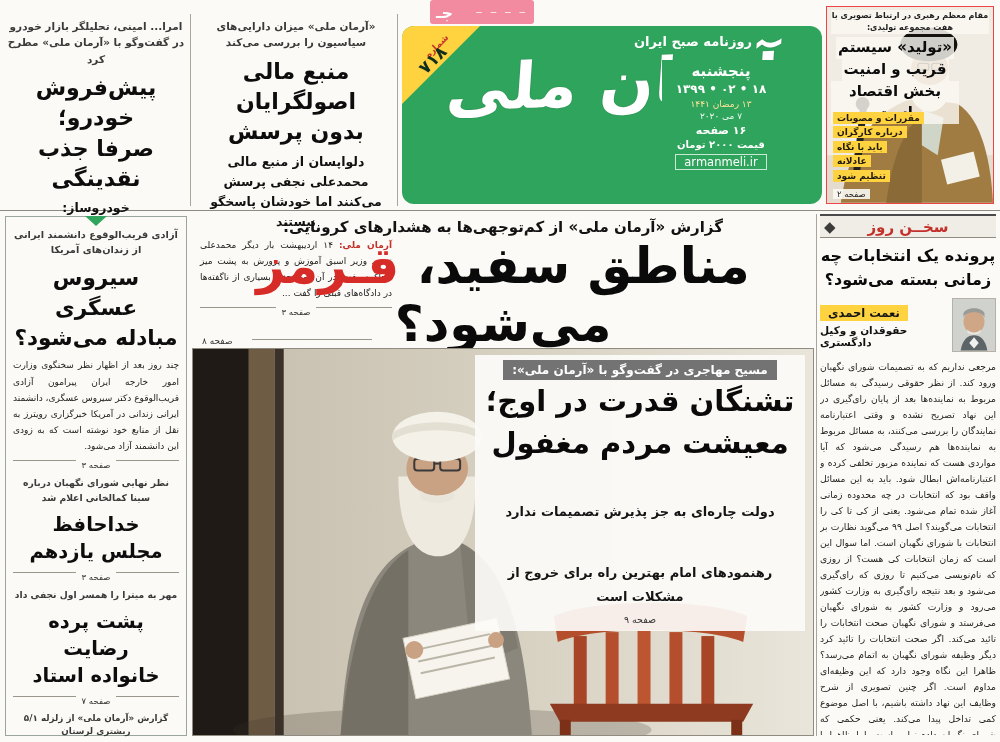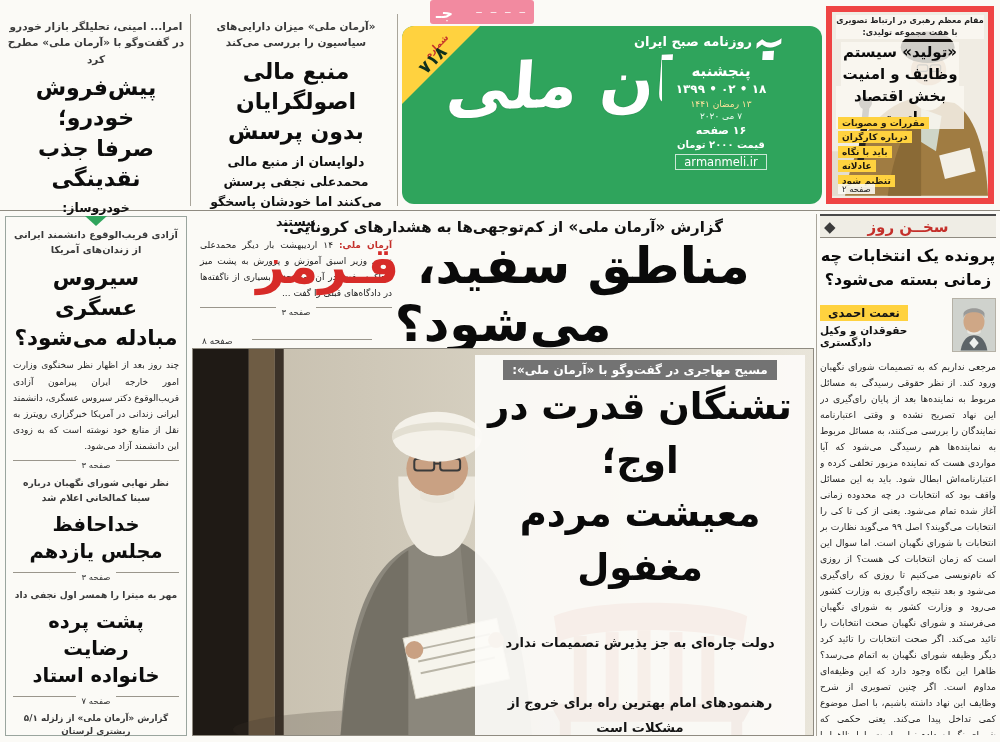--- a/index.html
+++ b/index.html
@@ -52,21 +52,21 @@
                  border:1px solid rgba(255,255,255,.75); display:inline-block; padding:0 8px; }
 
   .jaaar { position:absolute; left:430px; top:0; width:104px; height:24px; z-index:4;
            background:#f28aa0; border-radius:3px; color:#fff; display:flex;
            align-items:center; justify-content:space-between; padding:0 6px; }
   .jaaar .g { font-size:16px; font-weight:900; }
   .jaaar .d { font-size:9px; letter-spacing:2px; }
 
   
   .leader { position:absolute; left:826px; top:6px; width:168px; height:198px;
-            border:6px solid #ef4444; background:#f0ece3; overflow:hidden; }
+            border:1px solid #ef4444; background:#f0ece3; overflow:hidden; }
   .leader svg { position:absolute; inset:0; }
   .leader .kick { position:absolute; right:4px; left:4px; top:3px; font-size:8px;
                   font-weight:bold; color:#222; text-align:center; line-height:1.5;
                   background:rgba(250,248,242,.85); }
   .leader .hl { position:absolute; left:4px; top:30px; width:128px; text-align:center; }
   .leader .hl .ln { font-size:15px; font-weight:900; color:#0b0b0b; line-height:1.45;
                     background:rgba(250,248,242,.82); display:inline-block; padding:0 2px; }
   .leader .chips { position:absolute; left:6px; top:102px; width:120px;
                    display:flex; flex-direction:column; align-items:flex-end; }
   .leader .chip { background:#ffd23f; color:#201a10; font-size:9px; font-weight:bold;
@@ -88,21 +88,21 @@
                         border-top:1px solid #9a968c; }
 
   
   .feature { position:absolute; left:192px; top:348px; width:622px; height:388px;
              border:1px solid #8f8b81; overflow:hidden; background:#cfc8b8; }
   .feature svg { position:absolute; inset:0; }
   .feat-box { position:absolute; right:8px; top:6px; width:330px; text-align:center;
               background:rgba(252,251,247,.93); padding:4px 6px 6px; }
   .feat-box .lbl { display:inline-block; background:#737373; color:#fff; font-size:12px;
                    font-weight:bold; padding:3px 9px; }
-  .feat-box .ln { font-size:37px; font-weight:900; color:#0a0a0a; line-height:1.45;
+  .feat-box .ln { font-size:29px; font-weight:900; color:#0a0a0a; line-height:1.45;
                   letter-spacing:-0.5px; }
   .feat-box .sub { font-size:13px; font-weight:bold; color:#151515; line-height:1.9;margin-top:36px; }
   .feat-box .pg { font-size:9.5px; color:#333; margin-top:4px; }
 
   
   .leftbox { position:absolute; left:5px; top:216px; width:182px; height:520px;
              border:1px solid #9aa59e; background:#fbfaf6; padding:10px 7px 0; text-align:center; }
   .pennant { position:absolute; top:-1px; left:50%; margin-left:-11px; width:0; height:0;
              border-left:11px solid transparent; border-right:11px solid transparent;
              border-top:10px solid #2fa45c; }
@@ -201,21 +201,21 @@
       <rect x="92" y="57" width="11" height="7" rx="2" fill="none" stroke="#333" stroke-width="1.4"></rect>
       <rect x="106" y="57" width="11" height="7" rx="2" fill="none" stroke="#333" stroke-width="1.4"></rect>
       <ellipse cx="103" cy="38" rx="29" ry="17" fill="#14110e"></ellipse>
       <rect x="30" y="100" width="7" height="68" fill="#24221f" transform="rotate(6 33 134)"></rect>
       <circle cx="36" cy="98" r="7" fill="#2c2a27"></circle>
       <rect x="118" y="150" width="34" height="26" fill="#f3f0e7" transform="rotate(-14 135 163)"></rect>
     </svg>
     <div class="kick">مقام معظم رهبری در ارتباط تصویری با هفت مجموعه تولیدی:</div>
     <div class="hl">
       <span class="ln">«تولید» سیستم</span>
-      <span class="ln">وظایف و امنیت</span>
+      <span class="ln">قریب و امنیت</span>
       <span class="ln">بخش اقتصاد است</span>
     </div>
     <div class="chips">
       <span class="chip">مقررات و مصوبات</span>
       <span class="chip">درباره کارگران</span>
       <span class="chip">باید با نگاه</span>
       <span class="chip">عادلانه</span>
       <span class="chip">تنظیم شود</span>
     </div>
     <div class="pg">صفحه ۲</div>

